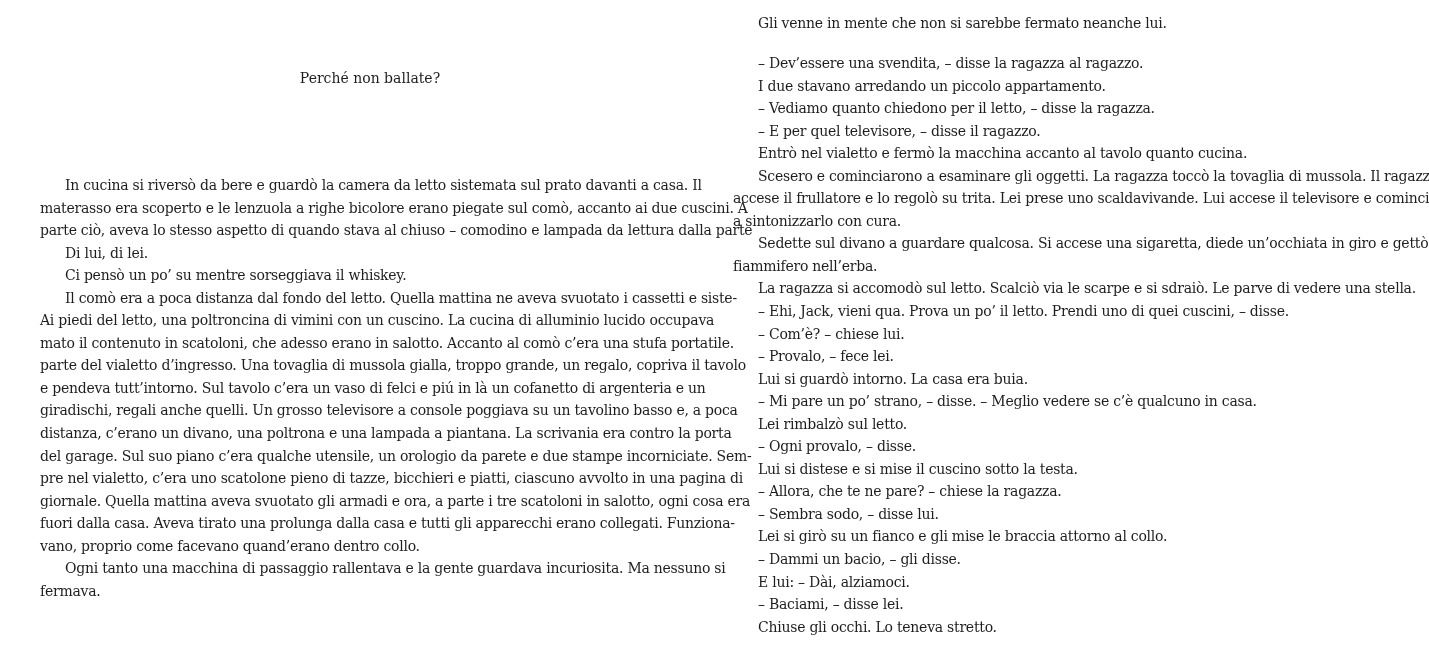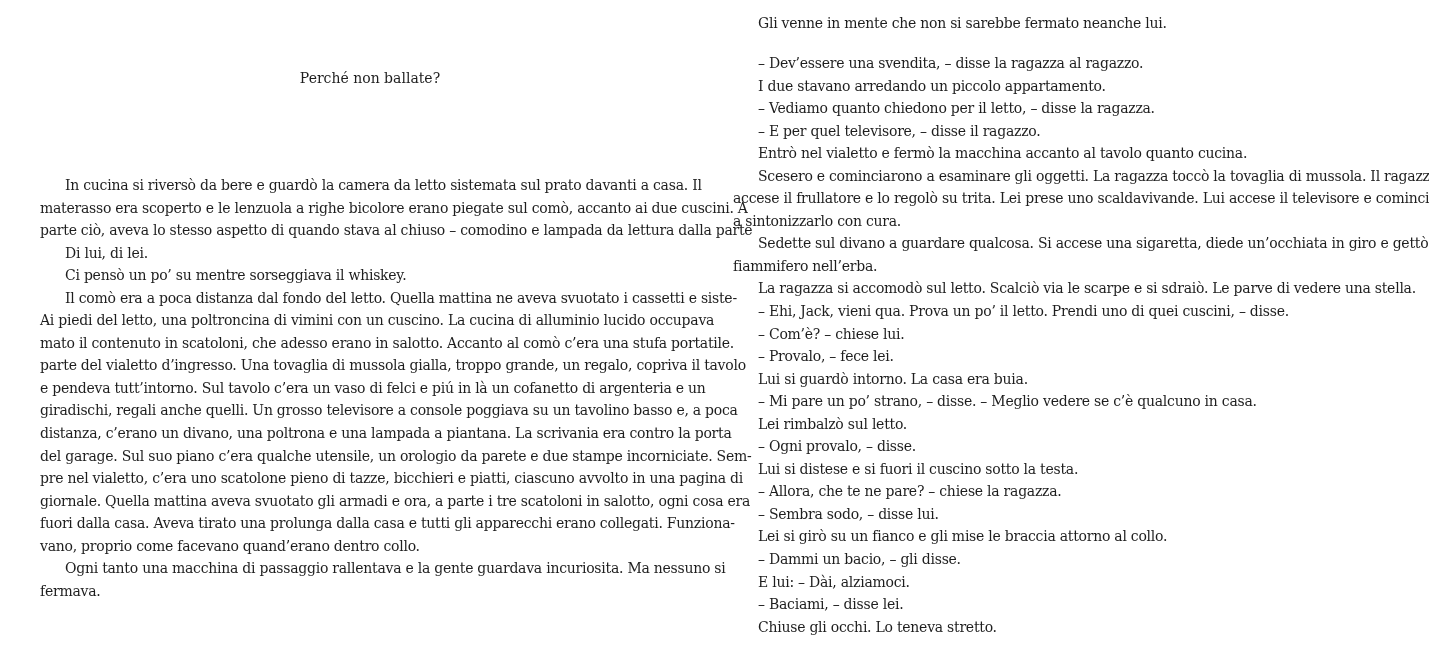--- a/index.html
+++ b/index.html
@@ -63,21 +63,21 @@
       <span class="ln ind">Sedette sul divano a guardare qualcosa. Si accese una sigaretta, diede un’occhiata in giro e gettò il</span>
       <span class="ln last">fiammifero nell’erba.</span>
       <span class="ln ind last">La ragazza si accomodò sul letto. Scalciò via le scarpe e si sdraiò. Le parve di vedere una stella.</span>
       <span class="ln ind last">– Ehi, Jack, vieni qua. Prova un po’ il letto. Prendi uno di quei cuscini, – disse.</span>
       <span class="ln ind last">– Com’è? – chiese lui.</span>
       <span class="ln ind last">– Provalo, – fece lei.</span>
       <span class="ln ind last">Lui si guardò intorno. La casa era buia.</span>
       <span class="ln ind last">– Mi pare un po’ strano, – disse. – Meglio vedere se c’è qualcuno in casa.</span>
       <span class="ln ind last">Lei rimbalzò sul letto.</span>
       <span class="ln ind last">– Ogni provalo, – disse.</span>
-      <span class="ln ind last">Lui si distese e si fuori il cuscino sotto la testa.</span>
+      <span class="ln ind last">Lui si distese e si mise il cuscino sotto la testa.</span>
       <span class="ln ind last">– Allora, che te ne pare? – chiese la ragazza.</span>
       <span class="ln ind last">– Sembra sodo, – disse lui.</span>
       <span class="ln ind last">Lei si girò su un fianco e gli mise le braccia attorno al collo.</span>
       <span class="ln ind last">– Dammi un bacio, – gli disse.</span>
       <span class="ln ind last">E lui: – Dài, alziamoci.</span>
       <span class="ln ind last">– Baciami, – disse lei.</span>
       <span class="ln ind last">Chiuse gli occhi. Lo teneva stretto.</span>
     </div>
 </div>
 

